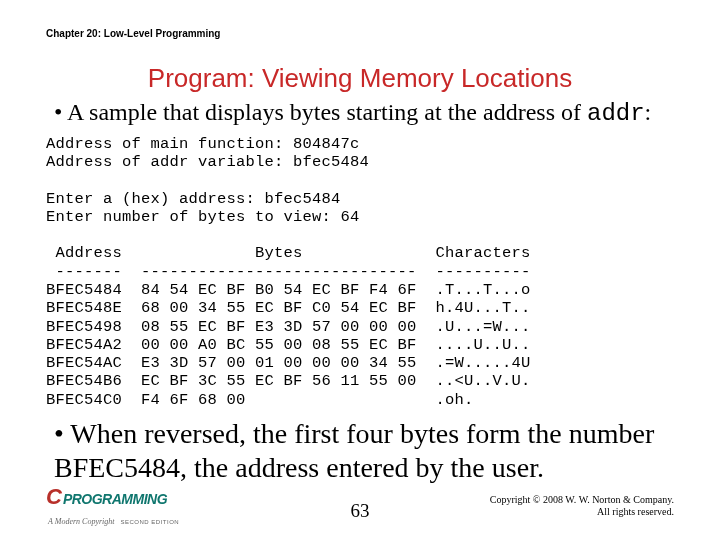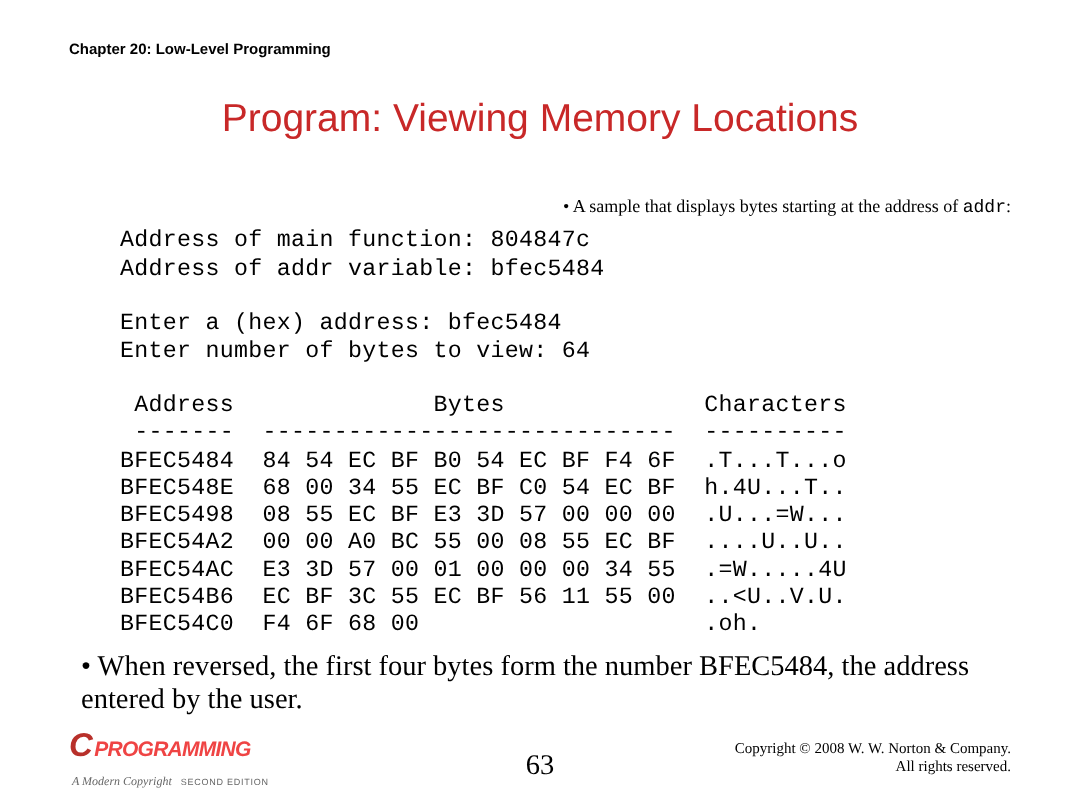--- a/index.html
+++ b/index.html
@@ -16,45 +16,43 @@
     font-family: Arial, Helvetica, sans-serif;
     font-weight: bold;
     font-size: 10px;
     margin-bottom: 24px;
   }
   .title {
     font-family: Arial, Helvetica, sans-serif;
     font-size: 26px;
     text-align: center;
     color: #c82828;
-    margin-bottom: 36px;
+    margin-bottom: 4px;
   }
   .bullet {
-    font-size: 12px;
+    font-size: 24px;
     margin: 0 0 6px 8px;
     line-height: 1.2;
-    text-align: right;
   }
   .bullet2 {
-    font-size: 19px;
+    font-size: 28px;
     margin: 8px 0 4px 8px;
     line-height: 1.2;
   }
   .bullet::before, .bullet2::before {
     content: "• ";
   }
   .mono-inline {
     font-family: "Courier New", monospace;
   }
   .code-block {
     font-family: "Courier New", monospace;
     font-size: 15.5px;
     white-space: pre;
     line-height: 1.18;
-    margin-left: 34px;
     margin-top: 2px;
     letter-spacing: 0.2px;
   }
   .footer {
     position: absolute;
     bottom: 12px;
     left: 0;
     width: 720px;
     padding: 0 46px;
     display: flex;
@@ -71,21 +69,21 @@
     font-size: 22px;
     font-weight: 900;
     color: #b8302a;
     font-style: italic;
     letter-spacing: -1px;
   }
   .logo-prog {
     font-family: Arial, Helvetica, sans-serif;
     font-size: 14px;
     font-weight: 900;
-    color: #ef4444;
+    color: #0f766e;
     font-style: italic;
     letter-spacing: -0.5px;
   }
   .logo-sub {
     font-family: "Times New Roman", serif;
     font-style: italic;
     font-size: 8px;
     color: #666;
     margin-left: 2px;
   }

